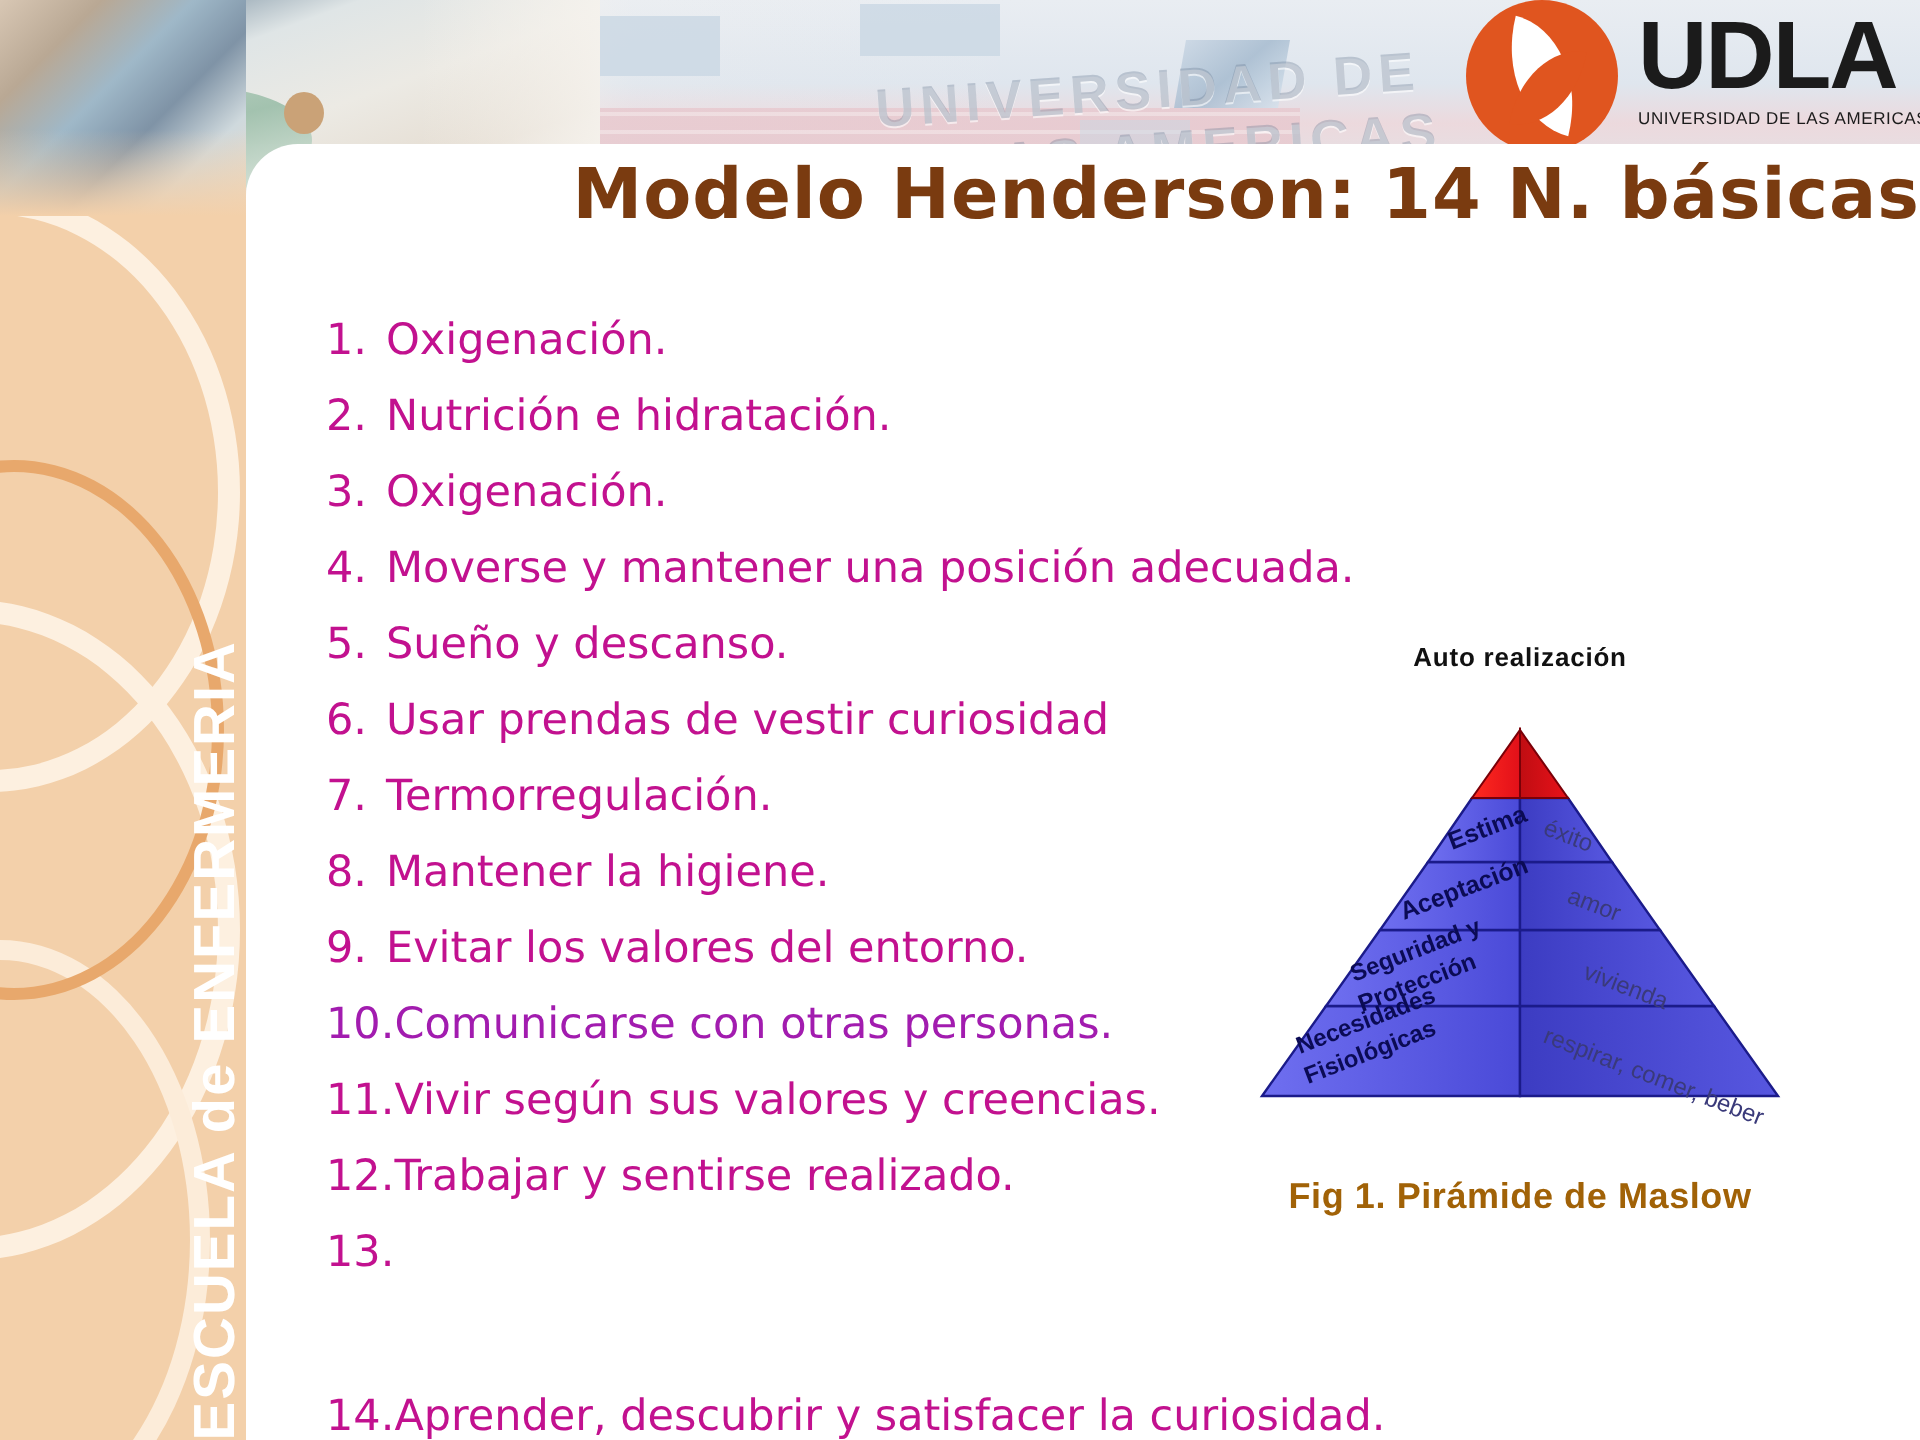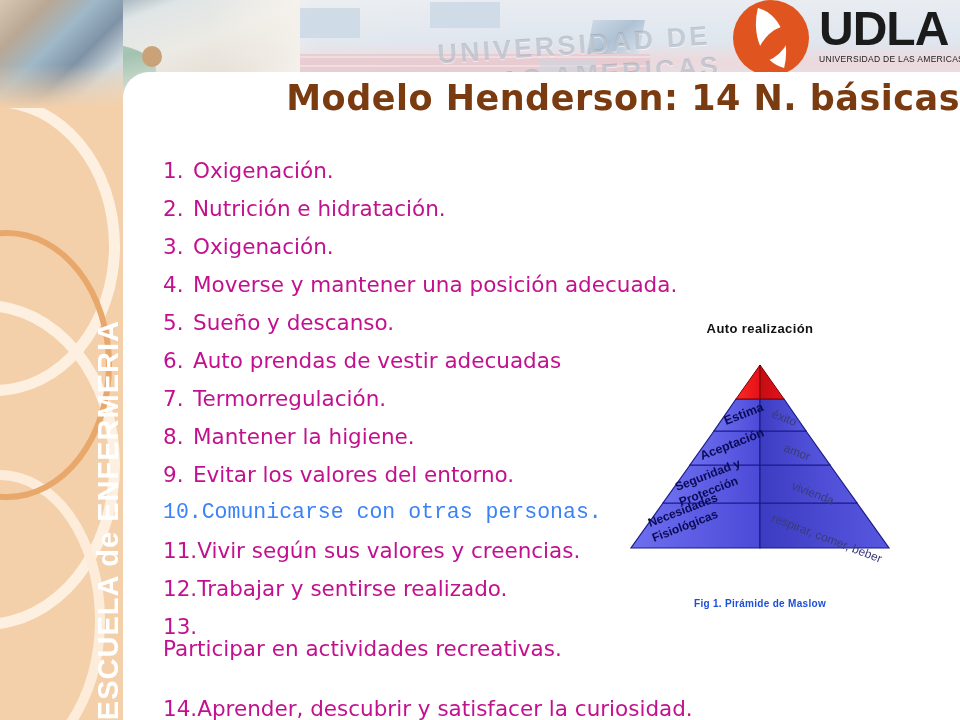--- a/index.html
+++ b/index.html
@@ -308,22 +308,22 @@
     color:#111111;
     letter-spacing:.4px;
   }
   .pyr-caption {
     position:absolute;
     left:0; bottom:2px;
     width:330px;
     text-align:center;
     font-family:"Liberation Sans", sans-serif;
     font-weight:bold;
-    font-size:10px;
-    color:#1d4ed8;
+    font-size:18px;
+    color:#a16207;
     letter-spacing:.3px;
   }
   .pyr-svg {
     position:absolute;
     left:0; top:22px;
   }
   .pyr-lbl {
     font-family:"Liberation Sans", sans-serif;
     font-weight:bold;
     fill:#0b0b55;
@@ -404,49 +404,48 @@
       <li style="color: rgb(194, 17, 143);">
         <span class="num">4.</span>
         <span class="txt">Moverse y mantener una posición adecuada.</span>
       </li>
       <li style="color: rgb(194, 17, 143);">
         <span class="num">5.</span>
         <span class="txt">Sueño y descanso.</span>
       </li>
       <li style="color: rgb(194, 17, 143);">
         <span class="num">6.</span>
-        <span class="txt">Auto prendas de vestir adecuadas</span>
+        <span class="txt">Usar prendas de vestir curiosidad</span>
       </li>
       <li style="color: rgb(194, 17, 143);">
         <span class="num">7.</span>
         <span class="txt">Termorregulación.</span>
       </li>
       <li style="color: rgb(194, 17, 143);">
         <span class="num">8.</span>
         <span class="txt">Mantener la higiene.</span>
       </li>
       <li style="color: rgb(194, 17, 143);">
         <span class="num">9.</span>
         <span class="txt">Evitar los valores del entorno.</span>
       </li>
-      <li style="color: #3b82f6; font-family: Liberation Mono, monospace;">
+      <li style="color: #a21caf;">
         <span class="num">10.</span>
         <span class="txt">Comunicarse con otras personas.</span>
       </li>
       <li style="color: rgb(194, 17, 143);">
         <span class="num">11.</span>
         <span class="txt">Vivir según sus valores y creencias.</span>
       </li>
       <li style="color: rgb(194, 17, 143);">
         <span class="num">12.</span>
         <span class="txt">Trabajar y sentirse realizado.</span>
       </li>
       <li style="color: rgb(194, 17, 143); flex-direction: column;">
         <span class="num">13.</span>
-        <span class="txt">Participar en actividades recreativas.</span>
       </li>
       <li style="color: rgb(194, 17, 143); margin-top: 44px;">
         <span class="num">14.</span>
         <span class="txt">Aprender, descubrir y satisfacer la curiosidad.</span>
       </li>
     </ul>
 
   <div class="pyramid-fig">
     <div class="pyr-top-label">Auto realización</div>
 

